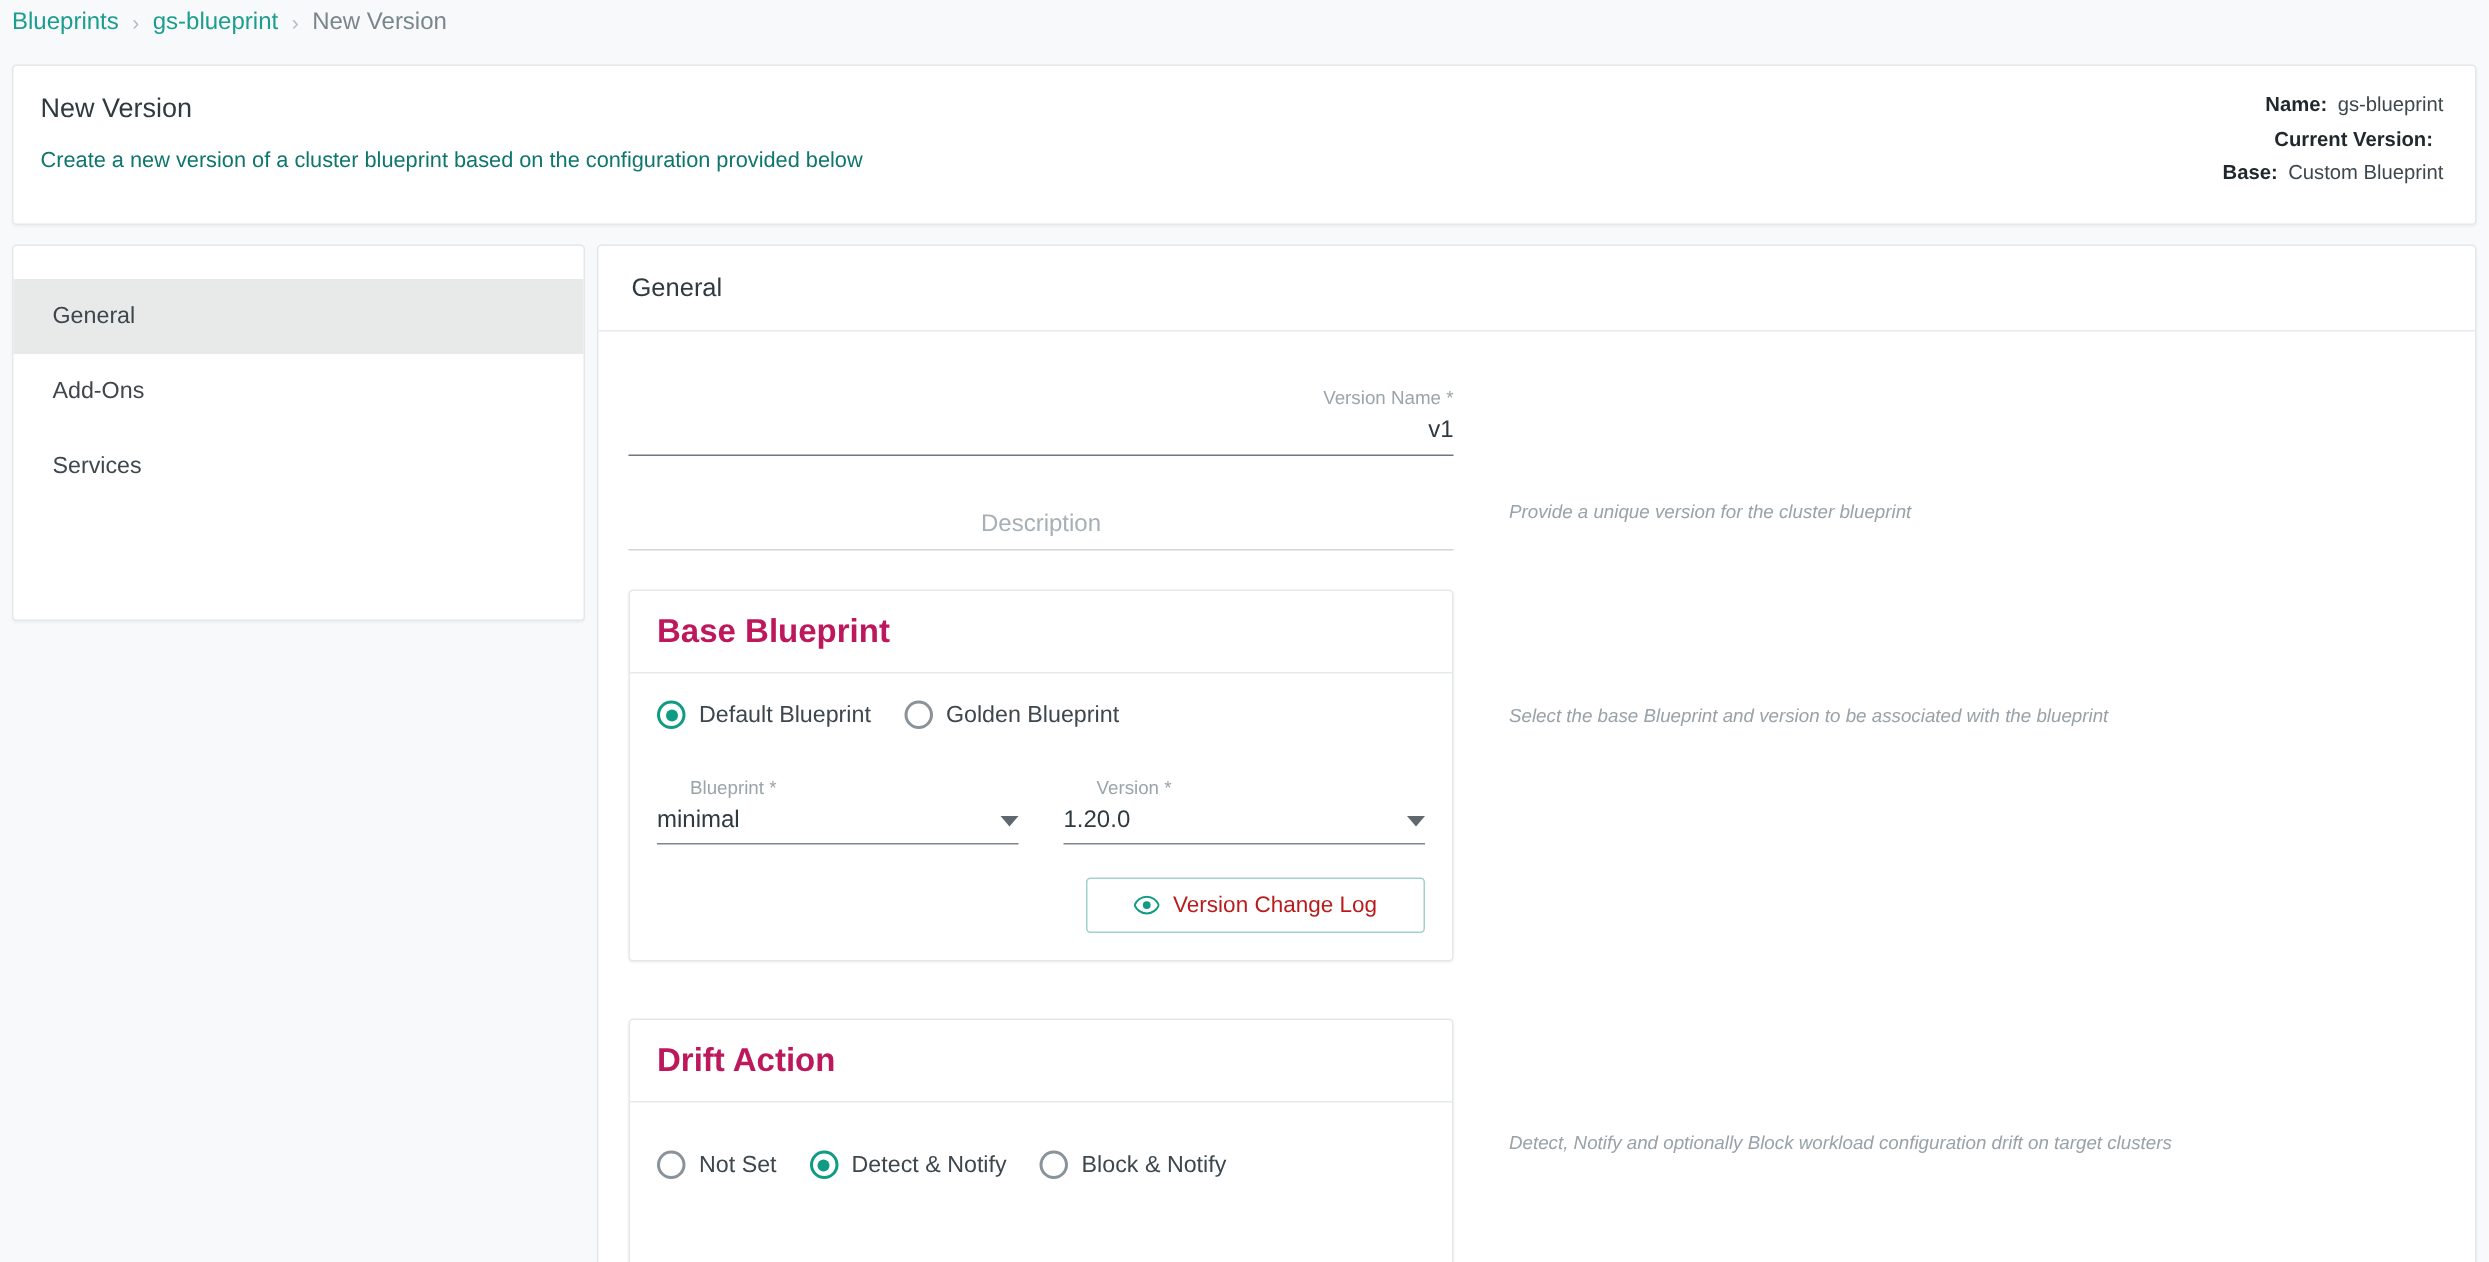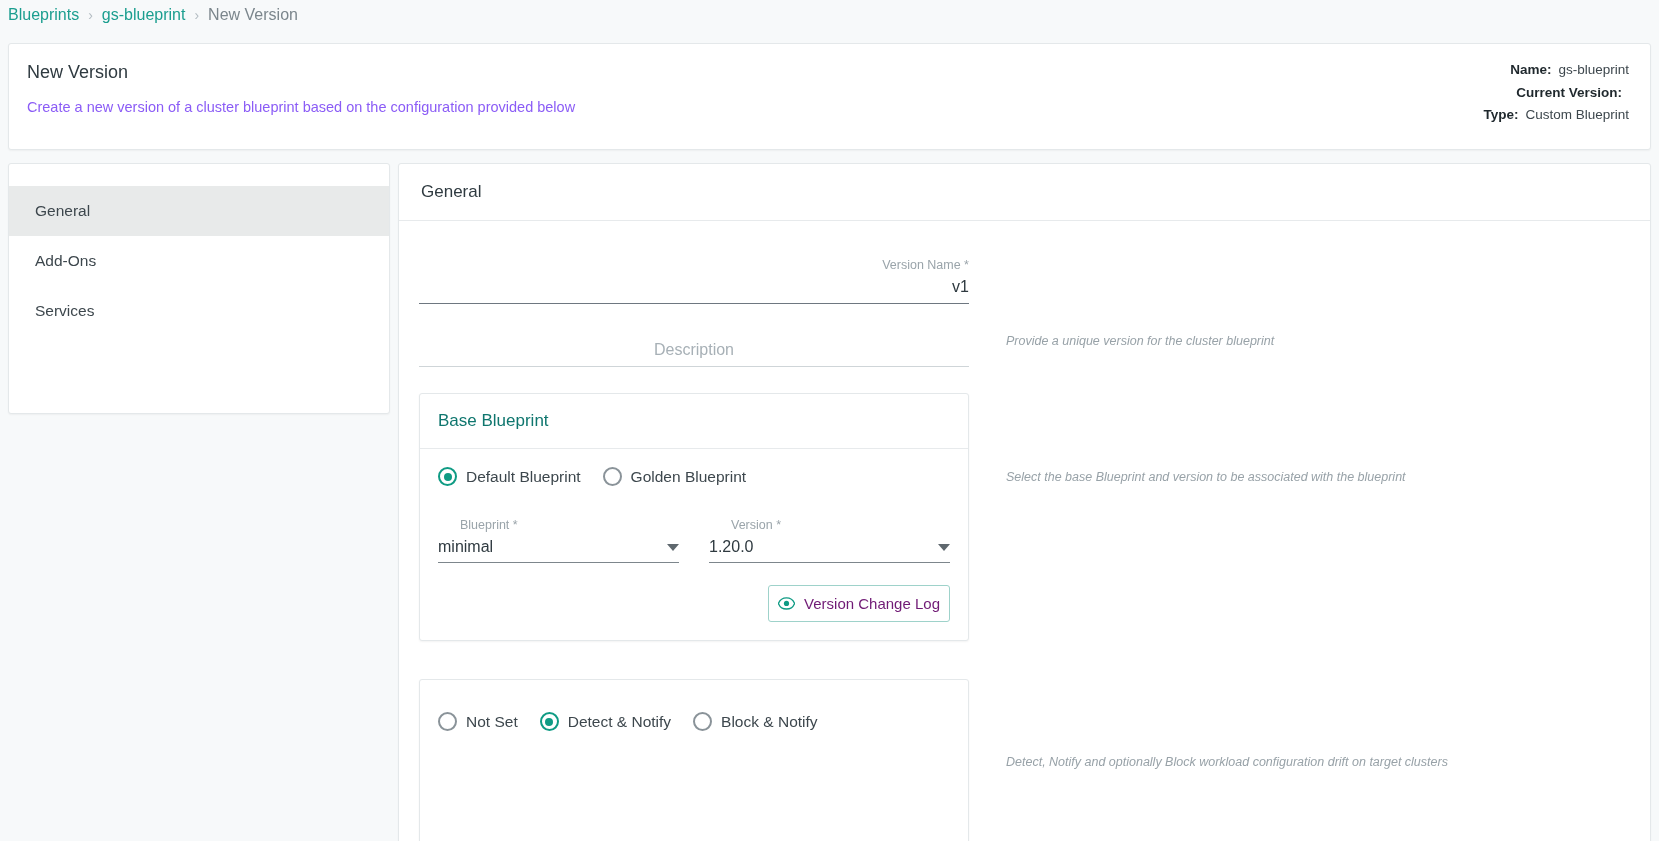--- a/index.html
+++ b/index.html
@@ -43,21 +43,21 @@
     left: 18px;
     top: 18px;
     font-size: 18px;
     color: #2f3a40;
   }
   .header-sub {
     position: absolute;
     left: 18px;
     top: 55px;
     font-size: 14.5px;
-    color: #8b5cf6;
+    color: #0f766e;
   }
   .meta {
     position: absolute;
     right: 21px;
     top: 15px;
     font-size: 13.5px;
     color: #2f3a40;
     text-align: left;
   }
   .meta-row {
@@ -162,22 +162,23 @@
     border: 1px solid #e4e8ea;
     border-radius: 3px;
     box-shadow: 0 1px 2px rgba(0,0,0,0.05);
   }
   .inner-head {
     height: 55px;
     border-bottom: 1px solid #e7eaec;
     display: flex;
     align-items: center;
     padding-left: 18px;
-    font-size: 17px;
-    color: #0f766e;
+    font-size: 22px;
+    color: #be185d;
+    font-weight: bold;
   }
   .inner-body { padding: 18px; }
 
   
   .radio-row {
     display: flex;
     align-items: center;
     gap: 10px;
   }
   .radio-opt {
@@ -253,23 +254,23 @@
     justify-content: flex-end;
     margin-top: 22px;
   }
   .btn-outline {
     display: inline-flex;
     align-items: center;
     gap: 9px;
     border: 1px solid #9ed2ca;
     border-radius: 3px;
     background: #fff;
-    color: #701a75;
+    color: #b91c1c;
     font-size: 15px;
-    padding: 9px 9px;
+    padding: 9px 31px;
     cursor: pointer;
     font-family: "Liberation Sans", sans-serif;
   }
   .eye-icon { display: inline-flex; }
 </style>
 </head>
 <body>
 
 <div class="breadcrumb">
   <span class="crumb-link">Blueprints</span>
@@ -285,21 +286,21 @@
   <div class="meta">
     <div class="meta-row">
       <span class="meta-key">Name:</span>
       <span class="meta-val">gs-blueprint</span>
     </div>
     <div class="meta-row">
       <span class="meta-key">Current Version:</span>
       <span class="meta-val"></span>
     </div>
     <div class="meta-row">
-      <span class="meta-key">Type:</span>
+      <span class="meta-key">Base:</span>
       <span class="meta-val">Custom Blueprint</span>
     </div>
   </div>
 </div>
 
 <div class="nav-card">
   <div class="nav-item active">
     <span>General</span>
   </div>
   <div class="nav-item">
@@ -368,20 +369,21 @@
             </span>
             <span>Version Change Log</span>
           </button>
         </div>
 
       </div>
     </div>
     <div class="hint" style="position:absolute; top:249px;">Select the base Blueprint and version to be associated with the blueprint</div>
 
     <div class="inner-card" style="top:458px; height:232px;">
+      <div class="inner-head">Drift Action</div>
       <div class="inner-body">
         <div class="radio-row" style="margin-top:14px;">
           <div class="radio-opt">
             <span class="radio"></span>
             <span class="radio-label">Not Set</span>
           </div>
           <div class="radio-opt">
             <span class="radio on"></span>
             <span class="radio-label">Detect &amp; Notify</span>
           </div>

